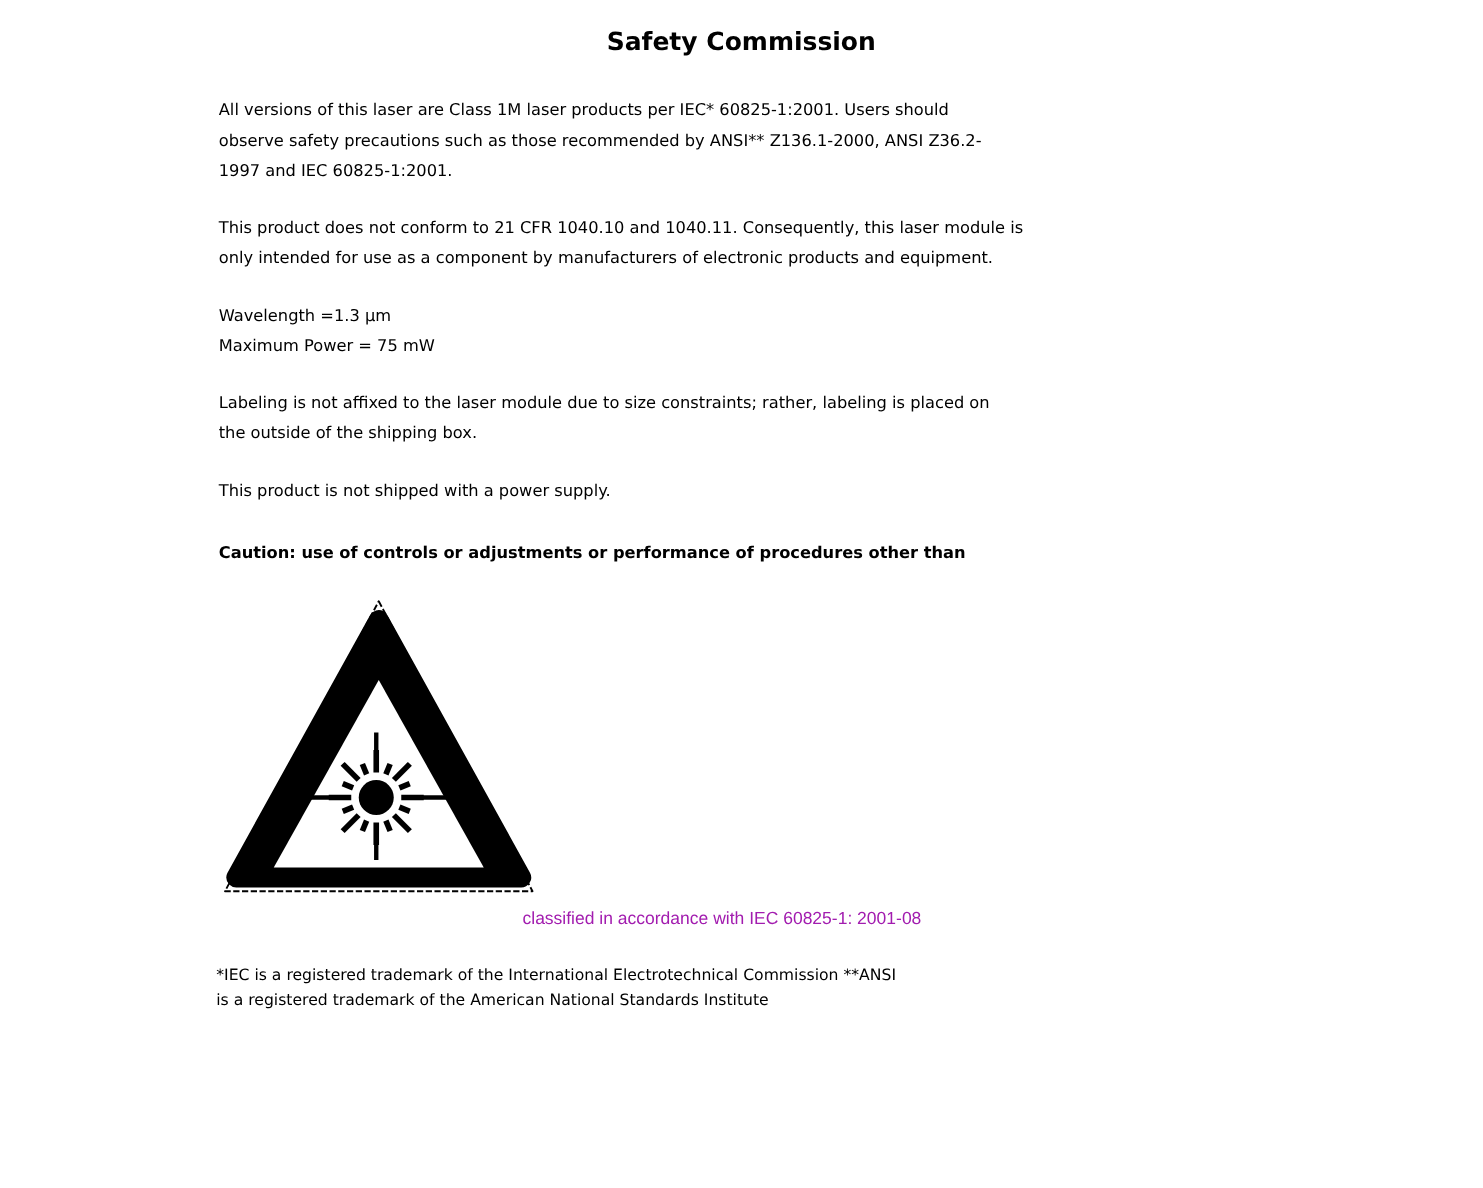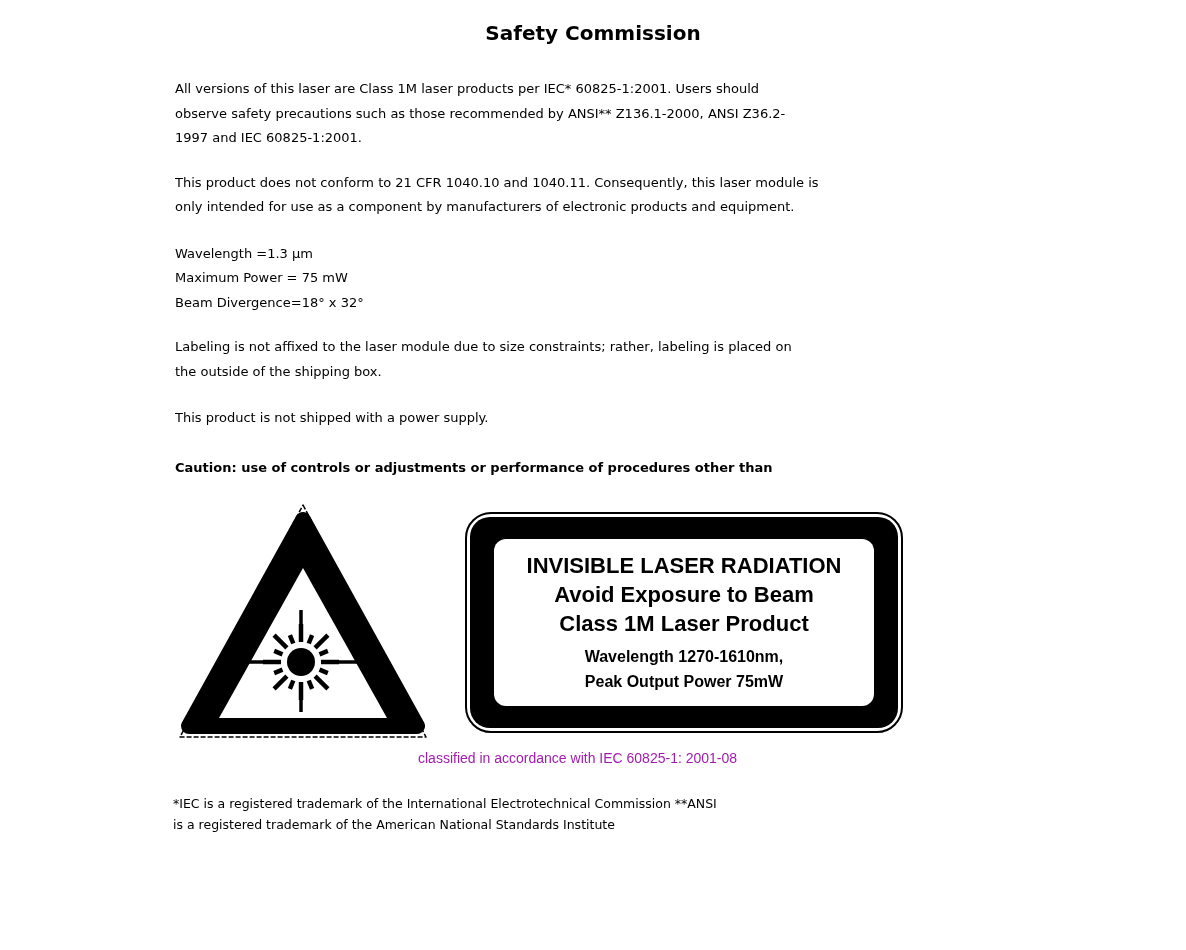--- a/index.html
+++ b/index.html
@@ -120,21 +120,20 @@
     </div>
 
     <div class="para p-cfr">
       <div class="line">This product does not conform to 21 CFR 1040.10 and 1040.11. Consequently, this laser module is</div>
       <div class="line">only intended for use as a component by manufacturers of electronic products and equipment.</div>
     </div>
 
     <div class="para p-specs">
       <div class="line">Wavelength =1.3 µm</div>
       <div class="line">Maximum Power = 75 mW</div>
-      <div class="line">Beam Divergence=18° x 32°</div>
     </div>
 
     <div class="para p-labeling">
       <div class="line">Labeling is not affixed to the laser module due to size constraints; rather, labeling is placed on</div>
       <div class="line">the outside of the shipping box.</div>
     </div>
 
     <div class="para p-power">
       <div class="line">This product is not shipped with a power supply.</div>
     </div>
@@ -175,33 +174,20 @@
           <line x1="105.5" y1="165.7" x2="97.2" y2="169.1"></line>
           <line x1="109.9" y1="172.1" x2="97.1" y2="184.9"></line>
           <line x1="116.3" y1="176.5" x2="112.9" y2="184.8"></line>
           <line x1="124" y1="178" x2="124" y2="196"></line>
           <line x1="131.7" y1="176.5" x2="135.1" y2="184.8"></line>
           <line x1="138.1" y1="172.1" x2="150.9" y2="184.9"></line>
           <line x1="142.5" y1="165.7" x2="150.8" y2="169.1"></line>
         </g>
       </svg>
 
-      <div class="laser-label">
-        <div class="label-outline">
-          <div class="label-black">
-            <div class="label-white">
-              <div class="label-line-big">INVISIBLE LASER RADIATION</div>
-              <div class="label-line-big">Avoid Exposure to Beam</div>
-              <div class="label-line-big">Class 1M Laser Product</div>
-              <div class="label-line-small small-gap">Wavelength 1270-1610nm,</div>
-              <div class="label-line-small">Peak Output Power 75mW</div>
-            </div>
-          </div>
-        </div>
-      </div>
 
     </div>
 
     <div class="caption">classified in accordance with IEC 60825-1: 2001-08</div>
 
     <div class="footnote">
       <div class="line">*IEC is a registered trademark of the International Electrotechnical Commission **ANSI</div>
       <div class="line">is a registered trademark of the American National Standards Institute</div>
     </div>
 

